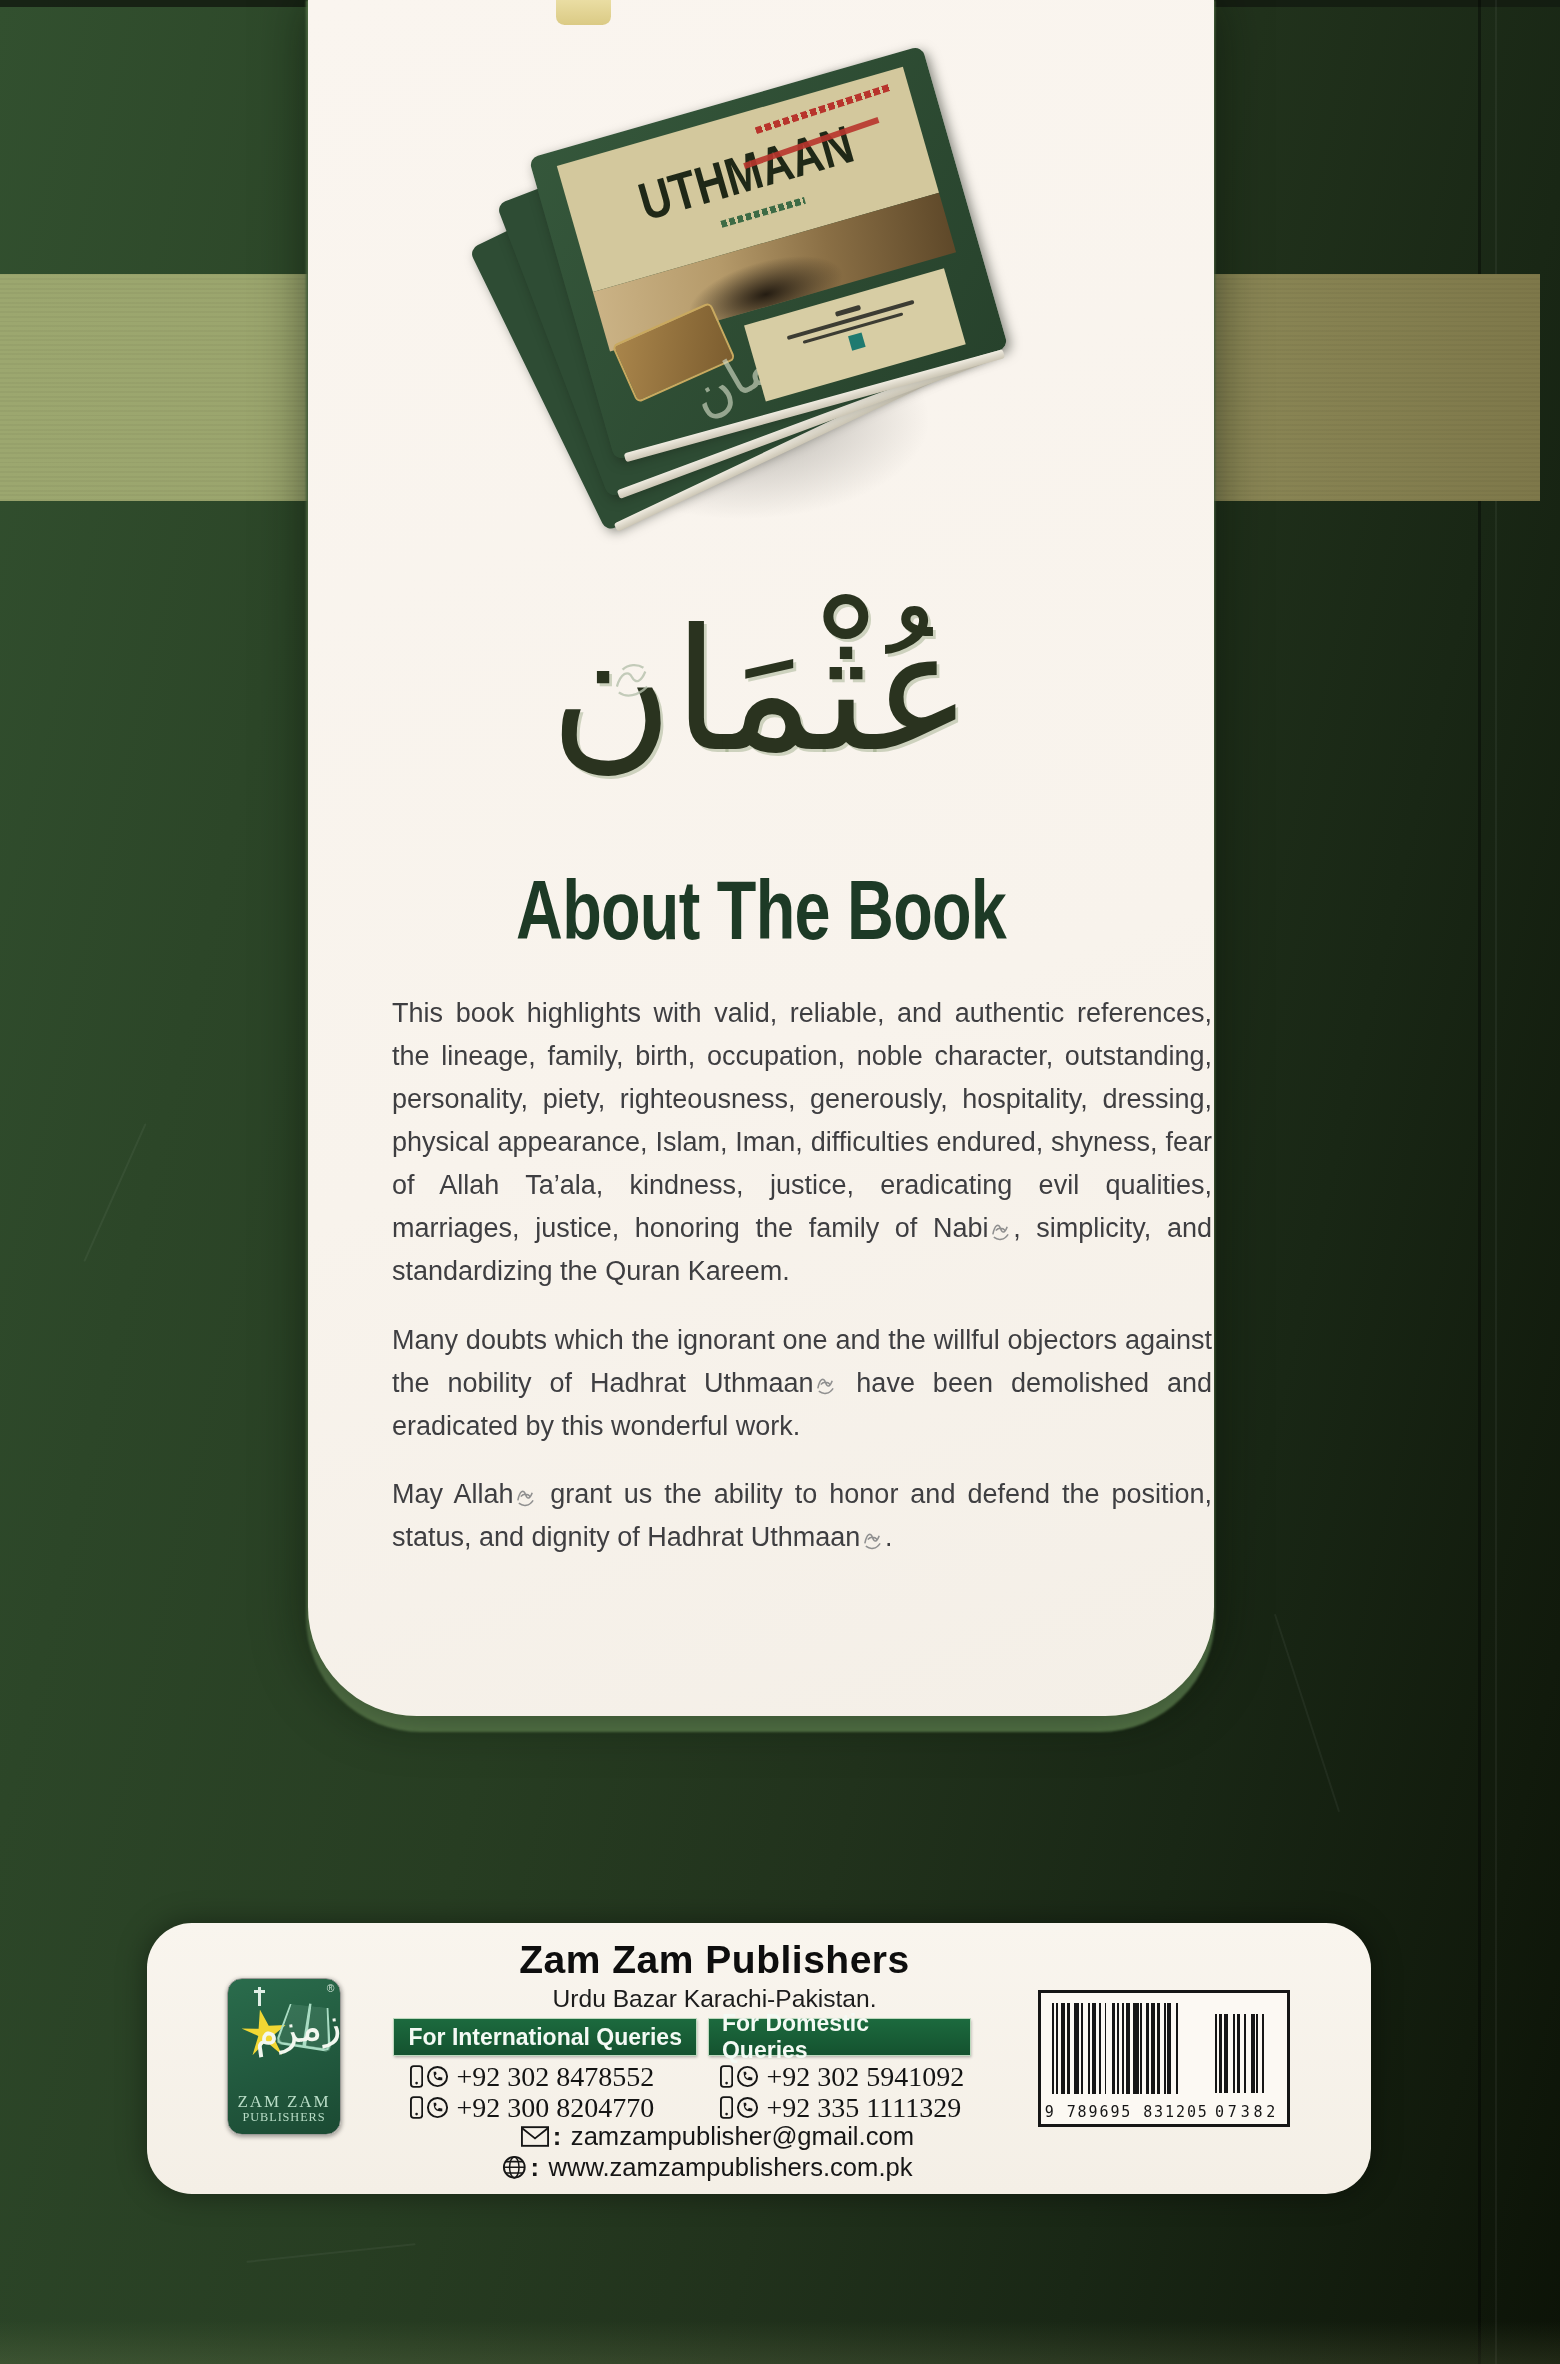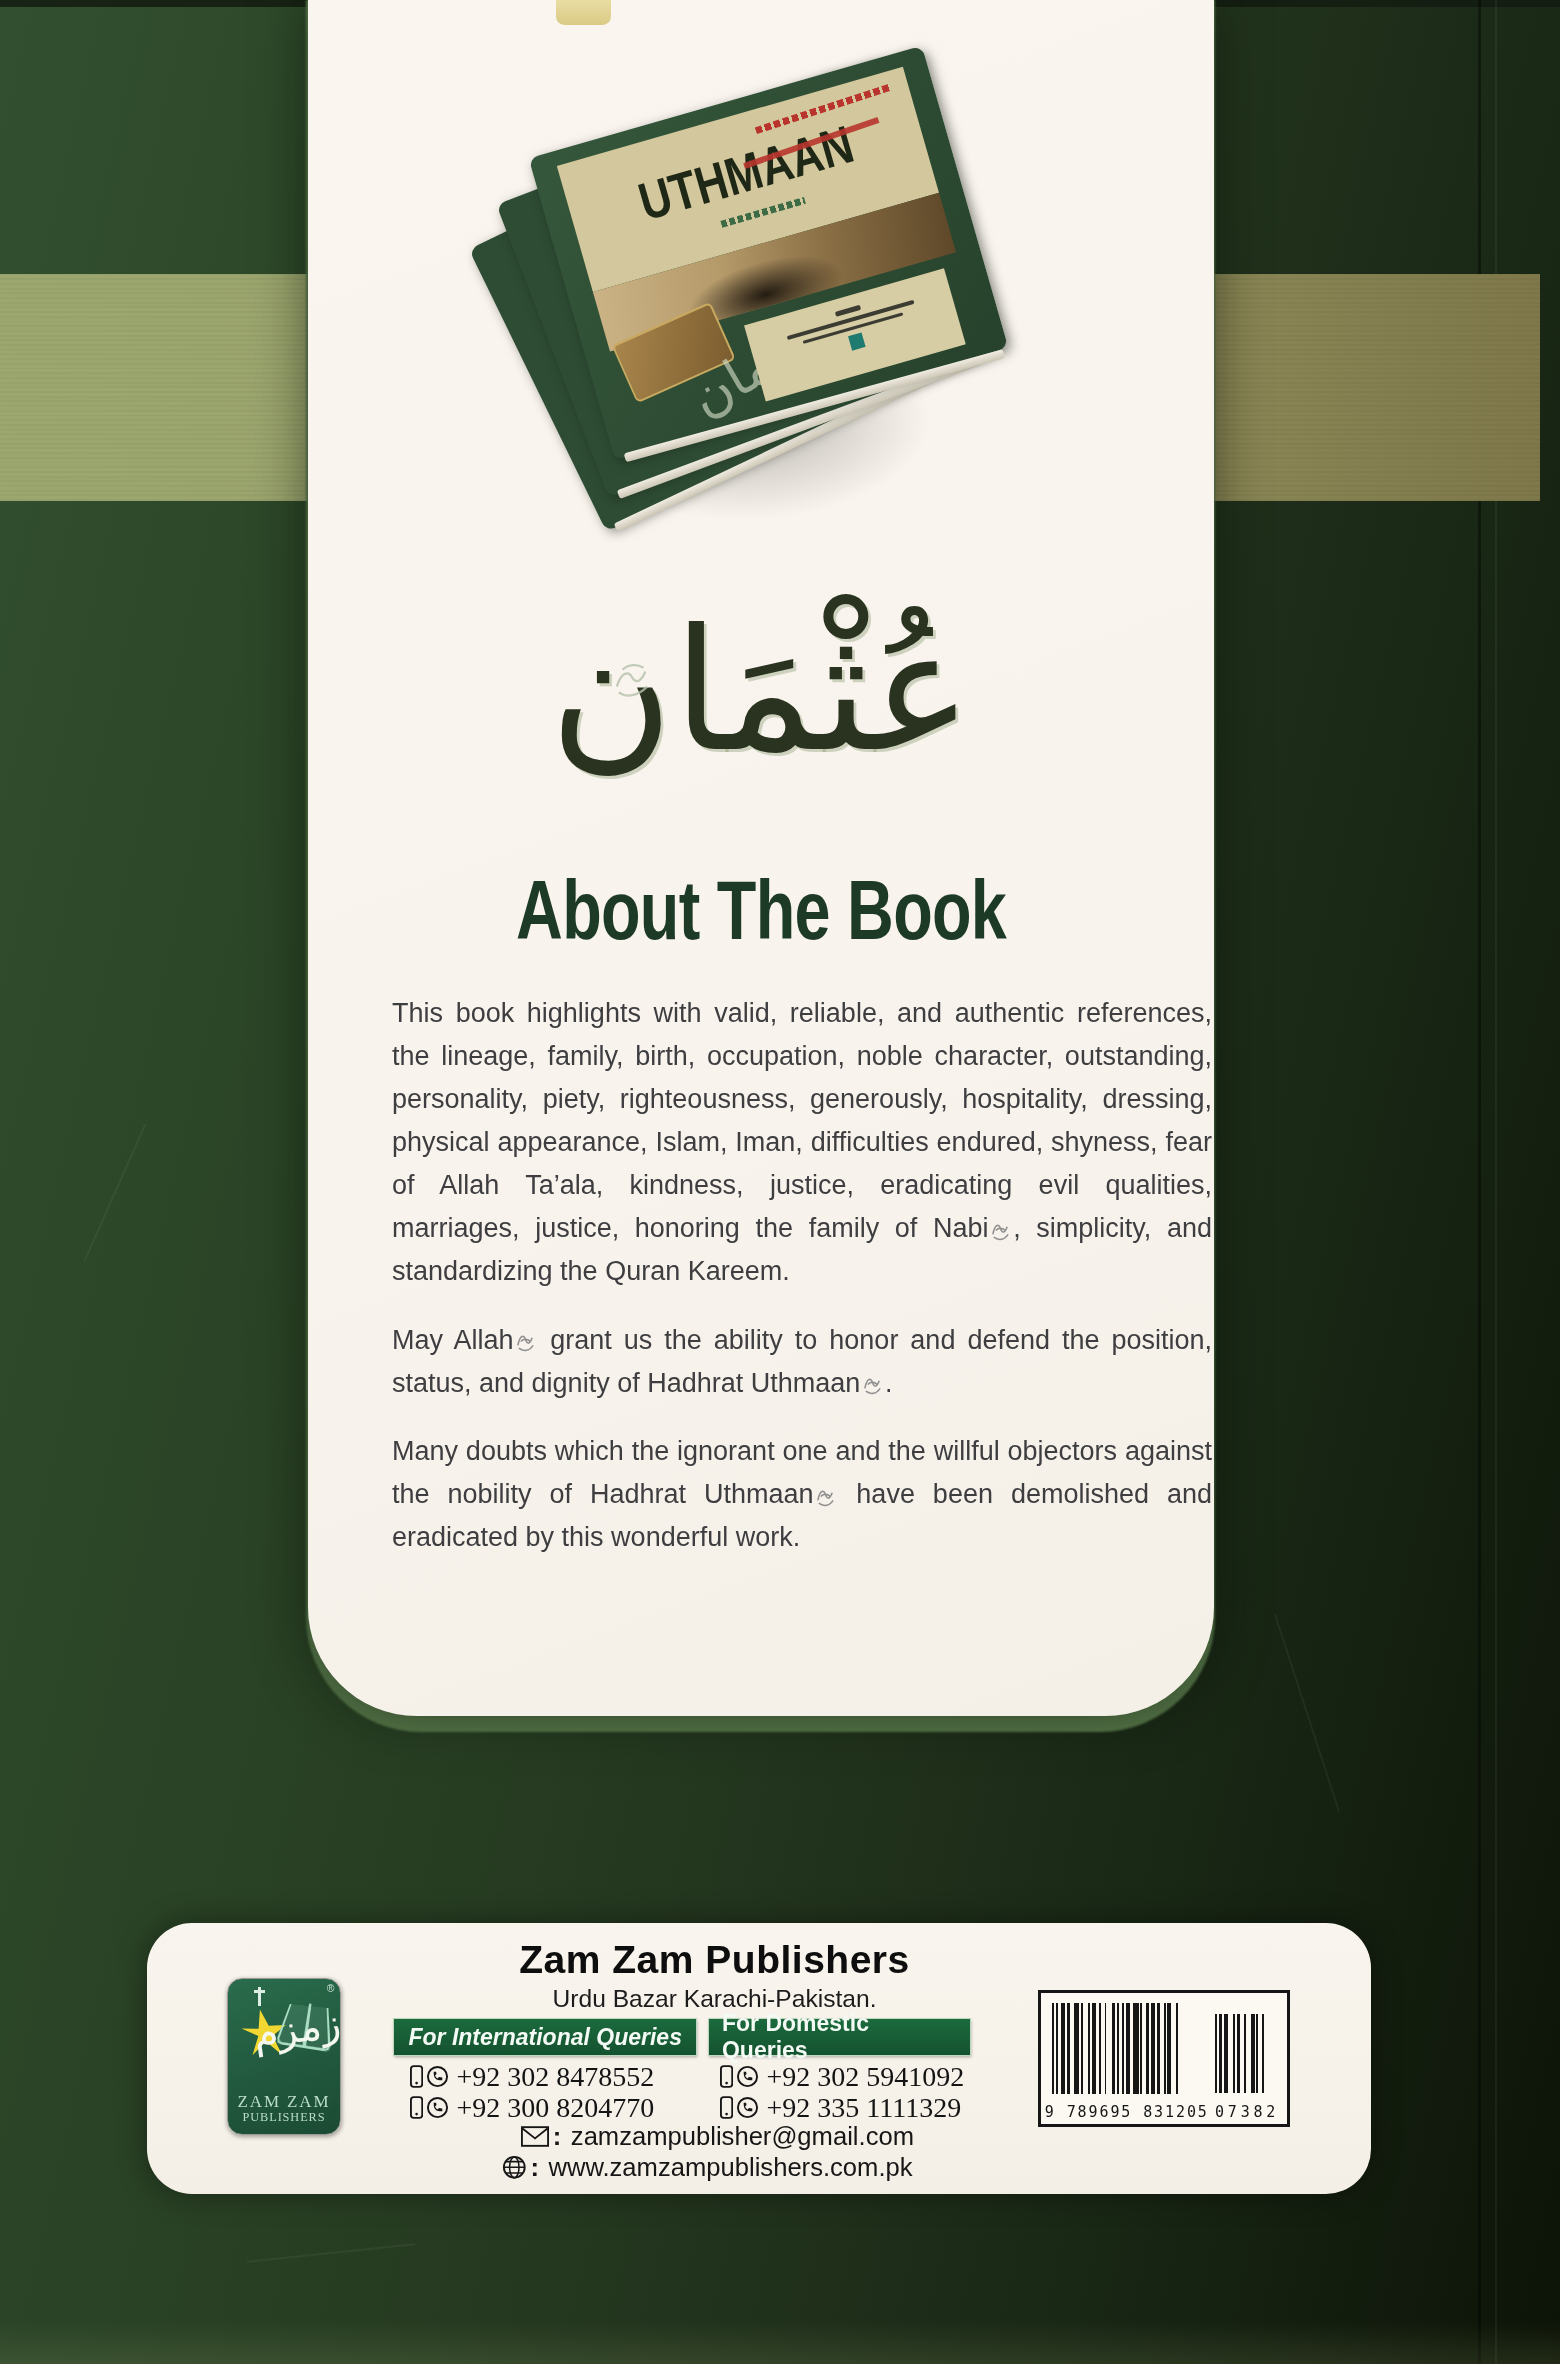--- a/index.html
+++ b/index.html
@@ -98,21 +98,21 @@
   .logo-text .l2{font-size:12.3px;line-height:13.2px;letter-spacing:0.9px;}
 
   .pub-title{position:absolute;left:312px;top:15px;width:511px;text-align:center;
     font-weight:700;font-size:39px;color:#0e0e0e;letter-spacing:0.5px;}
   .pub-sub{position:absolute;left:312px;top:62px;width:511px;text-align:center;
     font-size:24.6px;color:#1c1c1c;}
   .badges{position:absolute;left:246px;top:95px;display:flex;gap:10.4px;}
   .badge{height:36px;display:flex;align-items:center;justify-content:center;
     background:linear-gradient(#1c6a3e,#14522f);color:#f4faf4;font-weight:700;font-size:23px;
     border:1.9px solid #bcd9bd;box-shadow:0.9px 1.9px 2.8px rgba(0,0,0,.3);padding:0 13.2px;}
-  .badge.intl{width:276px;font-style:italic;}
+  .badge.intl{width:276px;}
   .badge.dom{width:235px;}
   .numbers{position:absolute;top:138px;font-family:"Liberation Serif",serif;font-size:28px;color:#141414;}
   .numbers.intl{left:263px;}
   .numbers.dom{left:573px;}
   .num-row{display:flex;align-items:center;height:31px;}
   .num-row .icons{display:flex;align-items:center;gap:2.8px;margin-right:7.6px;}
   .contact-row{position:absolute;display:flex;align-items:center;font-size:25.6px;color:#161616;}
   .contact-row .sep{margin:0 9.5px 0 3.8px;font-weight:700;}
   .email-row{left:374px;top:199px;}
   .web-row{left:355px;top:230px;}
@@ -180,28 +180,28 @@
       </svg>
   </div>
 
   <div class="about-heading">
     <span>About The Book</span>
   </div>
   <div class="about-body" id="about-body">
       <p>This book highlights with valid, reliable, and authentic references, the lineage, family, birth, occupation, noble character, outstanding, personality, piety, righteousness, generously, hospitality, dressing, physical appearance, Islam, Iman, difficulties endured, shyness, fear of Allah Ta’ala, kindness, justice, eradicating evil qualities, marriages, justice, honoring the family of Nabi<span class="mark"><svg width="21" height="23" viewBox="0 0 22 24">
             <path d="M3 16 C5 6,9 4,11 10 C13 16,16 14,18 8 M4 19 C9 23,15 22,19 16 M6 12 C9 9,13 9,16 12" fill="none" stroke="#8f8f8f" stroke-width="1.6"></path>
           </svg></span>, simplicity, and standardizing the Quran Kareem.</p>
+      <p>Many doubts which the ignorant one and the willful objectors against the nobility of Hadhrat Uthmaan<span class="mark"><svg width="21" height="23" viewBox="0 0 22 24">
+            <path d="M3 16 C5 6,9 4,11 10 C13 16,16 14,18 8 M4 19 C9 23,15 22,19 16 M6 12 C9 9,13 9,16 12" fill="none" stroke="#8f8f8f" stroke-width="1.6"></path>
+          </svg></span> have been demolished and eradicated by this wonderful work.</p>
       <p>May Allah<span class="mark"><svg width="21" height="23" viewBox="0 0 22 24">
             <path d="M3 16 C5 6,9 4,11 10 C13 16,16 14,18 8 M4 19 C9 23,15 22,19 16 M6 12 C9 9,13 9,16 12" fill="none" stroke="#8f8f8f" stroke-width="1.6"></path>
           </svg></span> grant us the ability to honor and defend the position, status, and dignity of Hadhrat Uthmaan<span class="mark"><svg width="21" height="23" viewBox="0 0 22 24">
             <path d="M3 16 C5 6,9 4,11 10 C13 16,16 14,18 8 M4 19 C9 23,15 22,19 16 M6 12 C9 9,13 9,16 12" fill="none" stroke="#8f8f8f" stroke-width="1.6"></path>
           </svg></span>.</p>
-      <p>Many doubts which the ignorant one and the willful objectors against the nobility of Hadhrat Uthmaan<span class="mark"><svg width="21" height="23" viewBox="0 0 22 24">
-            <path d="M3 16 C5 6,9 4,11 10 C13 16,16 14,18 8 M4 19 C9 23,15 22,19 16 M6 12 C9 9,13 9,16 12" fill="none" stroke="#8f8f8f" stroke-width="1.6"></path>
-          </svg></span> have been demolished and eradicated by this wonderful work.</p>
     </div>
 
   <div class="strip">
     <div class="logo">
       <div class="logo-reg">®</div>
       <div class="logo-minaret"></div>
       <div class="logo-star"></div>
       <div class="logo-book"></div>
       <div class="logo-cal">زمزم</div>
       <div class="logo-text">

